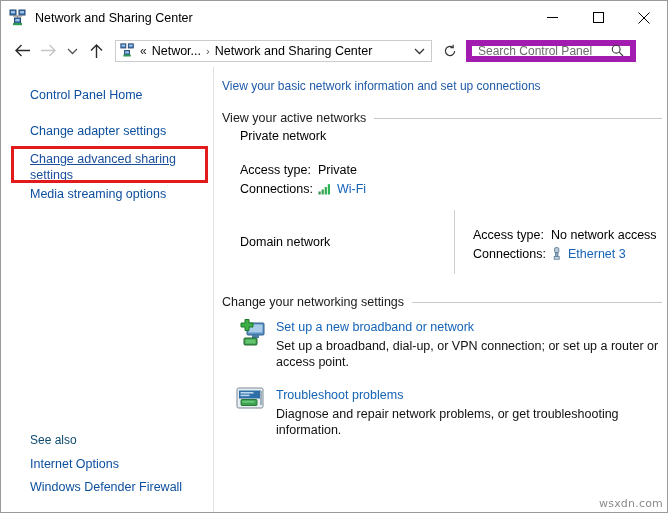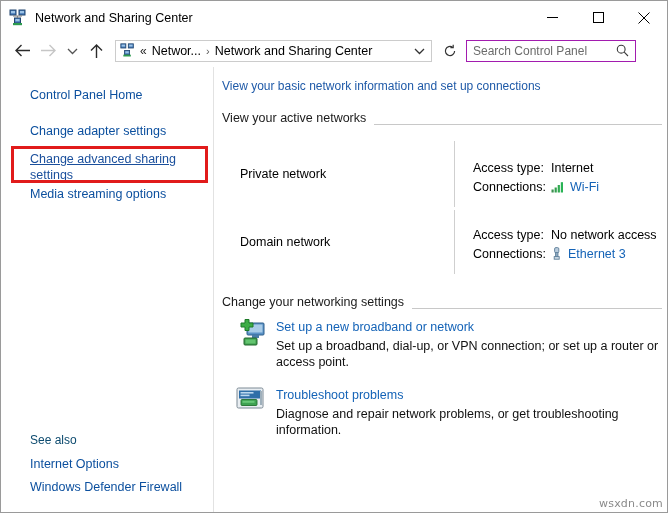--- a/index.html
+++ b/index.html
@@ -129,21 +129,21 @@
   #refresh-btn {
     width: 24px; height: 22px;
     display: flex; align-items: center; justify-content: center;
     color: #333;
     flex: none;
     margin-right: 4px;
   }
   #searchbox {
     width: 170px;
     height: 22px;
-    border: 1px solid #a21caf;
+    border: 6px solid #a21caf;
     background: #ffffff;
     display: flex;
     align-items: center;
     box-sizing: border-box;
     margin-right: 12px;
     flex: none;
   }
   #search-input {
     border: none;
     outline: none;
@@ -218,21 +218,21 @@
     top: 12px;
     font-size: 12px;
     color: #1f5aa8;
     white-space: nowrap;
   }
 
   .section-head {
     position: absolute;
     left: 8px;
     display: flex;
-    align-items: flex-end;
+    align-items: center;
     width: 440px;
   }
   .section-head .lbl {
     font-size: 12.5px;
     color: #1a1a1a;
     white-space: nowrap;
     padding-right: 8px;
   }
   .section-head .rule {
     flex: 1;
@@ -447,27 +447,27 @@
 
     <div id="main">
 
       <div id="page-heading">View your basic network information and set up connections</div>
 
       <div class="section-head" style="top:44px;">
         <span class="lbl">View your active networks</span>
         <span class="rule"></span>
       </div>
 
-      <div class="net-row" style="top:74px; height:66px;">
+      <div class="net-row" style="top:62px; height:66px;flex-direction:column;">
         <div class="net-left">Private network</div>
         <div class="net-divider"></div>
         <div class="net-right" style="padding-top:17px;">
           <div class="line">
             <span class="k">Access type:</span>
-            <span class="v">Internet</span>
+            <span class="v">Private</span>
           </div>
           <div class="line">
             <span class="k">Connections:</span>
             <span class="conn-icon">
               <svg width="14" height="12" viewBox="0 0 14 12">
                 <rect x="0.5" y="8.5" width="2.2" height="3" fill="#3b8f4e"></rect>
                 <rect x="3.6" y="6.5" width="2.2" height="5" fill="#33a04f"></rect>
                 <rect x="6.7" y="4" width="2.2" height="7.5" fill="#2faa50"></rect>
                 <rect x="9.8" y="1.2" width="2.2" height="10.3" fill="#29b355"></rect>
               </svg>

